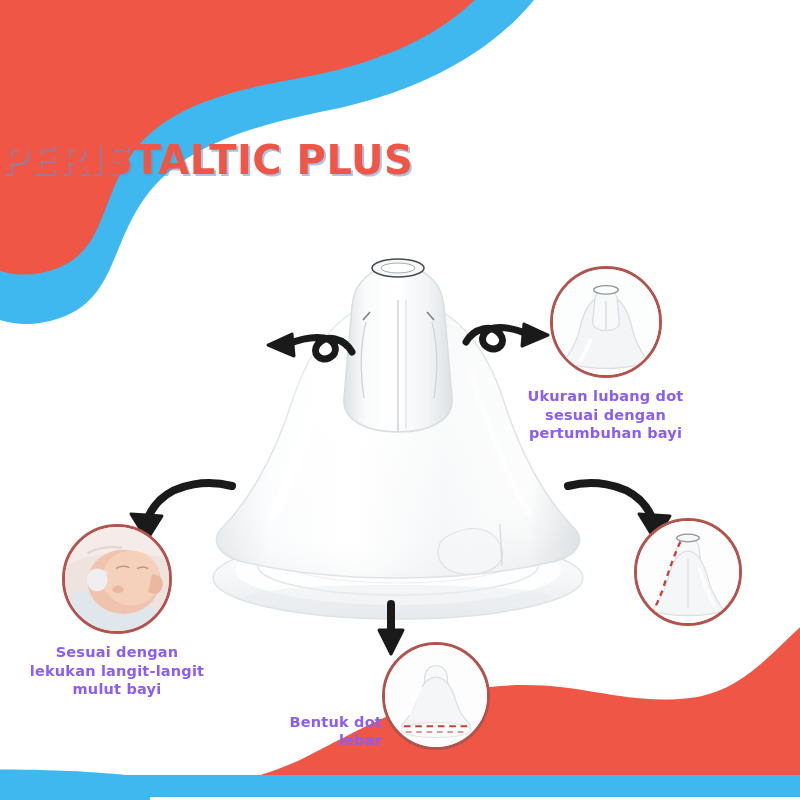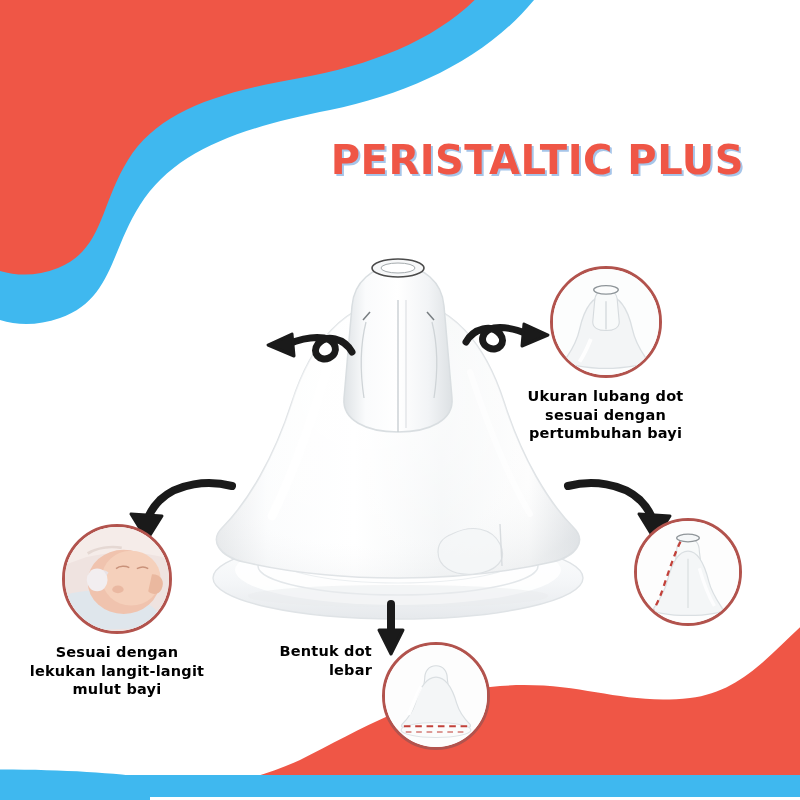--- a/index.html
+++ b/index.html
@@ -14,21 +14,21 @@
     overflow:hidden;
     background:#ffffff;
   }
   .layer{position:absolute;left:0;top:0;width:800px;height:800px;}
   svg.layer{display:block;}
 
   
   .title-block{
     position:absolute;
     left:0; top:140px; width:744px;
-    text-align:right;
+    text-align:left;
     line-height:1.04;
     pointer-events:none;
   }
   .title-line{
     display:block;
     font-family:"DejaVu Sans", sans-serif;
     font-weight:bold;
     font-size:40px;
     letter-spacing:0.5px;
     color:#ef5646;
@@ -50,42 +50,42 @@
     box-sizing:border-box;
     margin:0 auto;
   }
   .caption{
     margin-top:9px;
     text-align:center;
     font-family:"DejaVu Sans", sans-serif;
     font-weight:bold;
     font-size:14.5px;
     line-height:1.28;
-    color:#000000;
+    color:#8b5cf6;
     letter-spacing:0.2px;
     white-space:pre-line;
   }
   .caption.side{
     margin-top:0;
   }
 
   
   #feat-silicone{left:125px;  top:283px;  width:200px;}
   #feat-silicone .circle{width:112px;height:112px;}
 
   #feat-hole{left:498px; top:266px; width:215px;}
   #feat-hole .circle{width:112px;height:112px;}
 
   #feat-palate{left:12px;  top:524px;  width:210px;}
   #feat-palate .circle{width:110px;height:110px;}
 
   #feat-texture{left:588px; top:518px; width:200px;}
   #feat-texture .circle{width:108px;height:108px;}
 
-  #feat-wide{left:230px; top:642px; width:260px; display:flex; align-items:flex-start; gap:10px;}
+  #feat-wide{left:230px; top:642px; width:260px; display:flex; align-items:flex-end; gap:0;}
   #feat-wide .circle{width:108px;height:108px;flex:0 0 auto;order:2;}
   #feat-wide .caption{order:1;flex:1 1 auto;text-align:right;}
 
   
   .ph{position:absolute;left:0;top:0;width:100%;height:100%;}
 </style>
 </head>
 <body>
 
 <div id="poster">

